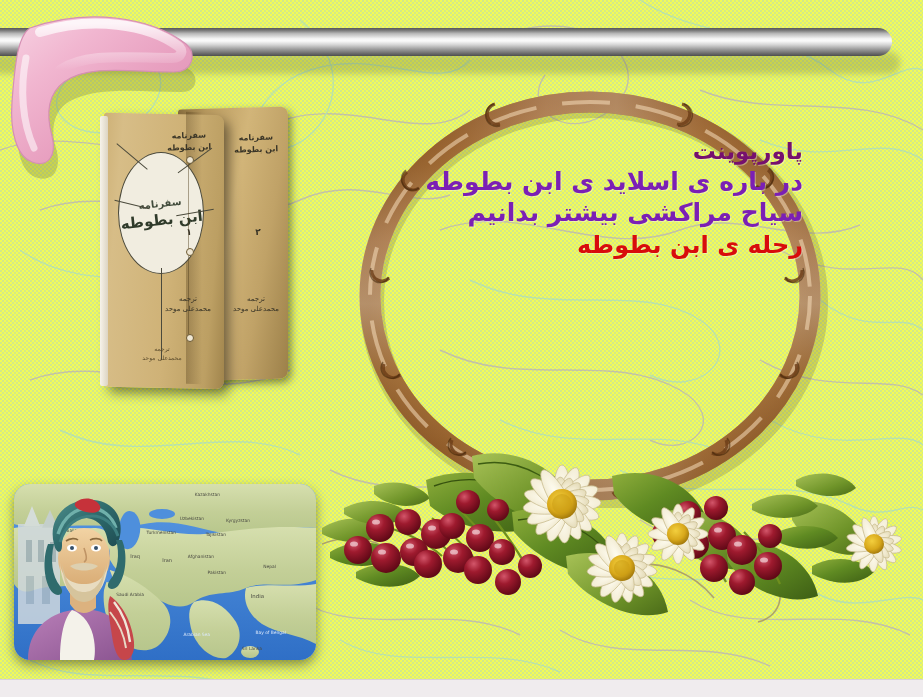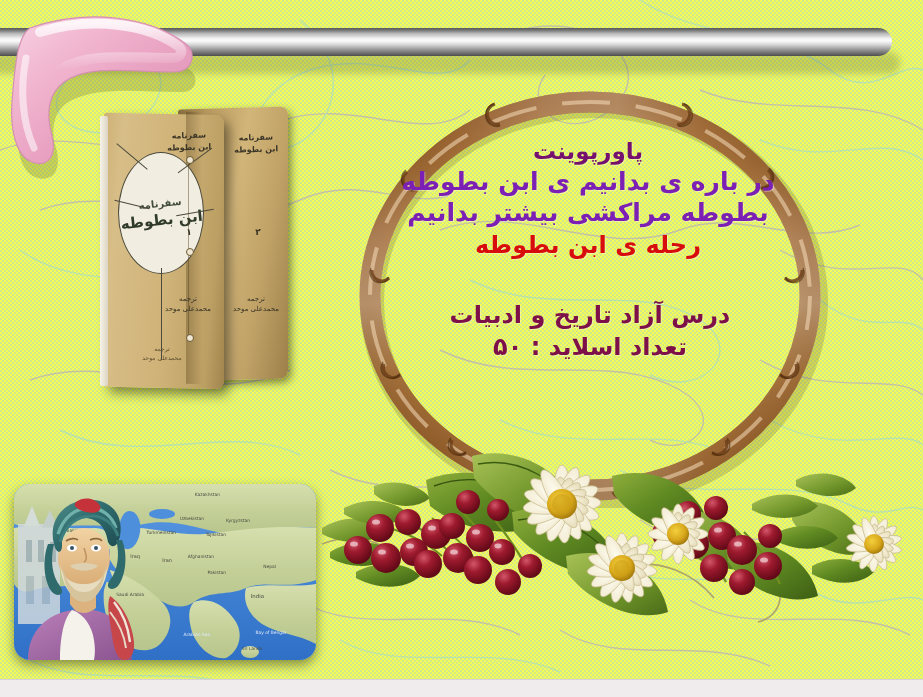--- a/index.html
+++ b/index.html
@@ -227,24 +227,23 @@
     position: absolute;
     left: 344px;
     top: 84px;
     width: 492px;
     height: 424px;
   }
 
   
   .title-block {
     position: absolute;
-    left: 398px;
+    left: 423px;
     top: 138px;
     width: 380px;
-    text-align: center;
     direction: rtl;
     line-height: 1.2;
     text-shadow: 1px 1px 0 rgba(255,255,255,.35);
   }
   .t-line {
     font-weight: 700;
     white-space: nowrap;
   }
   .t-l1 { font-size: 23px; color: #76106e; }
   .t-l2 { font-size: 25px; color: #7b1fb5; margin-top: 1px; }
@@ -464,29 +463,25 @@
       <path d="M459,184 a10,10 0 0 1 -18,9"></path>
       <path d="M39,278 a10,10 0 0 0 17,12"></path>
       <path d="M453,278 a10,10 0 0 1 -17,12"></path>
       <path d="M107,354 a10,10 0 0 0 15,14"></path>
       <path d="M383,354 a10,10 0 0 1 -15,14"></path>
     </g>
   </svg>
 
   <div class="title-block">
     <div class="t-line t-l1">پاورپوینت</div>
-    <div class="t-line t-l2">در باره ی بدانیم ی ابن بطوطه</div>
-    <div class="t-line t-l3">بطوطه مراکشی بیشتر بدانیم</div>
+    <div class="t-line t-l2">در باره ی اسلاید ی ابن بطوطه</div>
+    <div class="t-line t-l3">سیاح مراکشی بیشتر بدانیم</div>
     <div class="t-line t-l4">رحله ی ابن بطوطه</div>
   </div>
 
-  <div class="subtitle-block">
-    <div class="s-l1">درس آزاد تاریخ و ادبیات</div>
-    <div class="s-l2">تعداد اسلاید : ۵۰</div>
-  </div>
 
   <div class="photo-card">
     <svg width="302" height="176" viewBox="0 0 302 176">
       <defs>
         <linearGradient id="seaG" x1="0" y1="0" x2="0" y2="1">
           <stop offset="0%" stop-color="#5a9ae4"></stop>
           <stop offset="100%" stop-color="#2f6fc6"></stop>
         </linearGradient>
         <linearGradient id="landG" x1="0" y1="0" x2="0" y2="1">
           <stop offset="0%" stop-color="#d6dfae"></stop>

